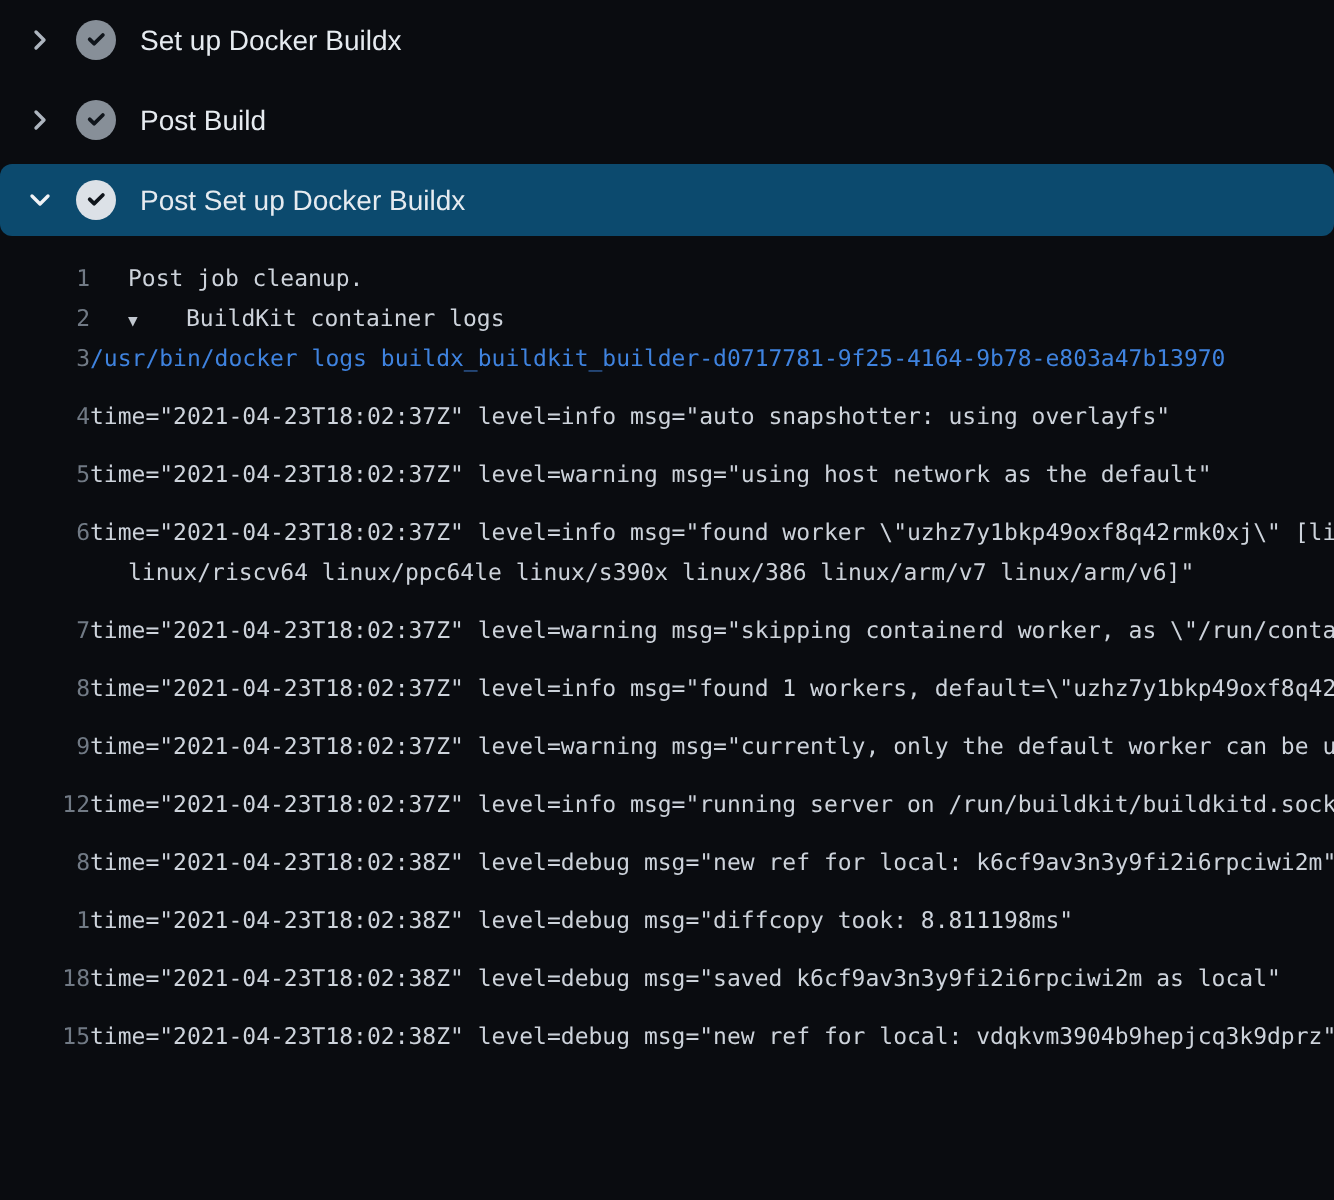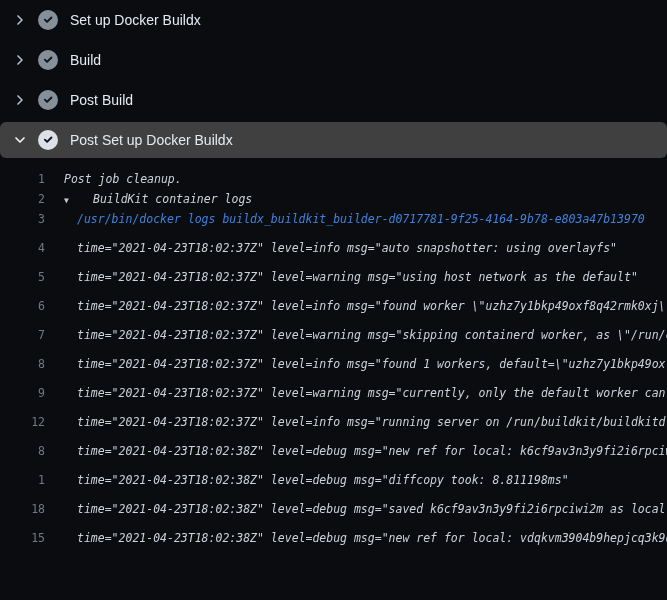--- a/index.html
+++ b/index.html
@@ -13,21 +13,21 @@
   .steps { width: 667px; }
   .step-row {
     display: flex; align-items: center;
     height: 40px; padding: 0 12px;
     box-sizing: border-box;
     color: #e6ebf0; font-size: 14px;
     cursor: pointer;
   }
   .step-row.selected {
     height: 36px; margin: 2px 0;
-    background: #404040;
+    background: #0c4a6e;
     border-radius: 6px;
   }
   .chev {
     width: 16px; height: 16px; flex: none;
     display: inline-flex; align-items: center; justify-content: center;
     color: #aeb6bf;
   }
   .step-row.selected .chev { color: #f0f3f6; }
   .check {
     width: 20px; height: 20px; flex: none;
@@ -55,23 +55,23 @@
     text-align: right;
     color: #717a85;
     cursor: pointer;
   }
   .tri {
     display: inline-block; flex: none;
     width: 13px; margin-left: 19px;
     font-size: 8px; color: #c2c8d0;
     cursor: pointer;
   }
-  .log-row .text { flex: none; font-style: italic; }
+  .log-row .text { flex: none; }
   .log-row.plain .text, .log-row.wrap .text { margin-left: 19px; }
-  .log-row.command .text, .log-row.log .text { margin-left: 32px; }
+  .log-row.command .text, .log-row.log .text { }
   .log-row.group .text { margin-left: 16px; }
   .log-row.command .text { color: #3f83df; }
 </style>
 </head>
 <body>
 
 <div class="steps">
   <div class="step-row">
     <span class="chev">
         <svg width="16" height="16" viewBox="0 0 16 16" fill="none">
@@ -80,34 +80,20 @@
       </span>
     <span class="check">
       <svg width="20" height="20" viewBox="0 0 16 16">
         <circle class="cc" cx="8" cy="8" r="8"></circle>
         <path class="ck" d="M11.28 5.47a.75.75 0 0 1 0 1.06l-3.5 3.5a.75.75 0 0 1-1.06 0L4.97 8.28a.75.75 0 1 1 1.06-1.06l1.22 1.22 2.97-2.97a.75.75 0 0 1 1.06 0z"></path>
       </svg>
     </span>
     <span class="step-title">Set up Docker Buildx</span>
   </div>
 
-  <div class="step-row">
-    <span class="chev">
-        <svg width="16" height="16" viewBox="0 0 16 16" fill="none">
-          <path d="M6 4l4 4-4 4" stroke="currentColor" stroke-width="1.7" stroke-linecap="round" stroke-linejoin="round"></path>
-        </svg>
-      </span>
-    <span class="check">
-      <svg width="20" height="20" viewBox="0 0 16 16">
-        <circle class="cc" cx="8" cy="8" r="8"></circle>
-        <path class="ck" d="M11.28 5.47a.75.75 0 0 1 0 1.06l-3.5 3.5a.75.75 0 0 1-1.06 0L4.97 8.28a.75.75 0 1 1 1.06-1.06l1.22 1.22 2.97-2.97a.75.75 0 0 1 1.06 0z"></path>
-      </svg>
-    </span>
-    <span class="step-title">Build</span>
-  </div>
 
   <div class="step-row">
     <span class="chev">
         <svg width="16" height="16" viewBox="0 0 16 16" fill="none">
           <path d="M6 4l4 4-4 4" stroke="currentColor" stroke-width="1.7" stroke-linecap="round" stroke-linejoin="round"></path>
         </svg>
       </span>
     <span class="check">
       <svg width="20" height="20" viewBox="0 0 16 16">
         <circle class="cc" cx="8" cy="8" r="8"></circle>
@@ -162,20 +148,25 @@
     
     <span class="text">time="2021-04-23T18:02:37Z" level=warning msg="using host network as the default"</span>
   </div>
 
   <div class="log-row log">
     <span class="gutter">6</span>
     
     <span class="text">time="2021-04-23T18:02:37Z" level=info msg="found worker \"uzhz7y1bkp49oxf8q42rmk0xj\" [linux/amd64 linux/arm64</span>
   </div>
 
+  <div class="log-row wrap">
+    <span class="gutter"></span>
+    
+    <span class="text">linux/riscv64 linux/ppc64le linux/s390x linux/386 linux/arm/v7 linux/arm/v6]"</span>
+  </div>
 
   <div class="log-row log">
     <span class="gutter">7</span>
     
     <span class="text">time="2021-04-23T18:02:37Z" level=warning msg="skipping containerd worker, as \"/run/containerd/containerd.sock\" does not exist"</span>
   </div>
 
   <div class="log-row log">
     <span class="gutter">8</span>
     

